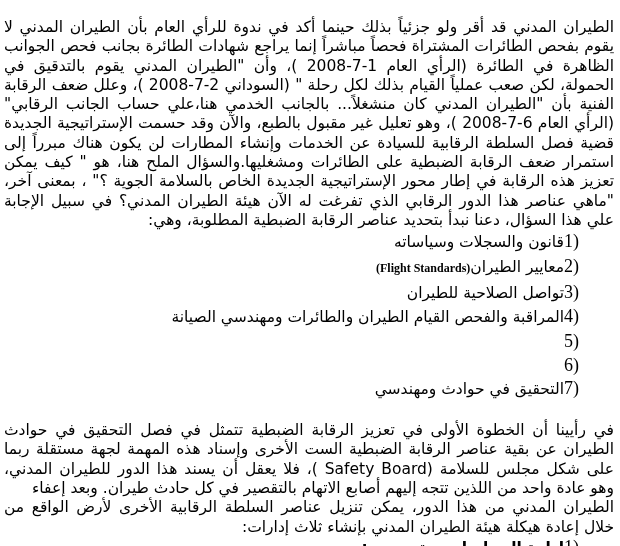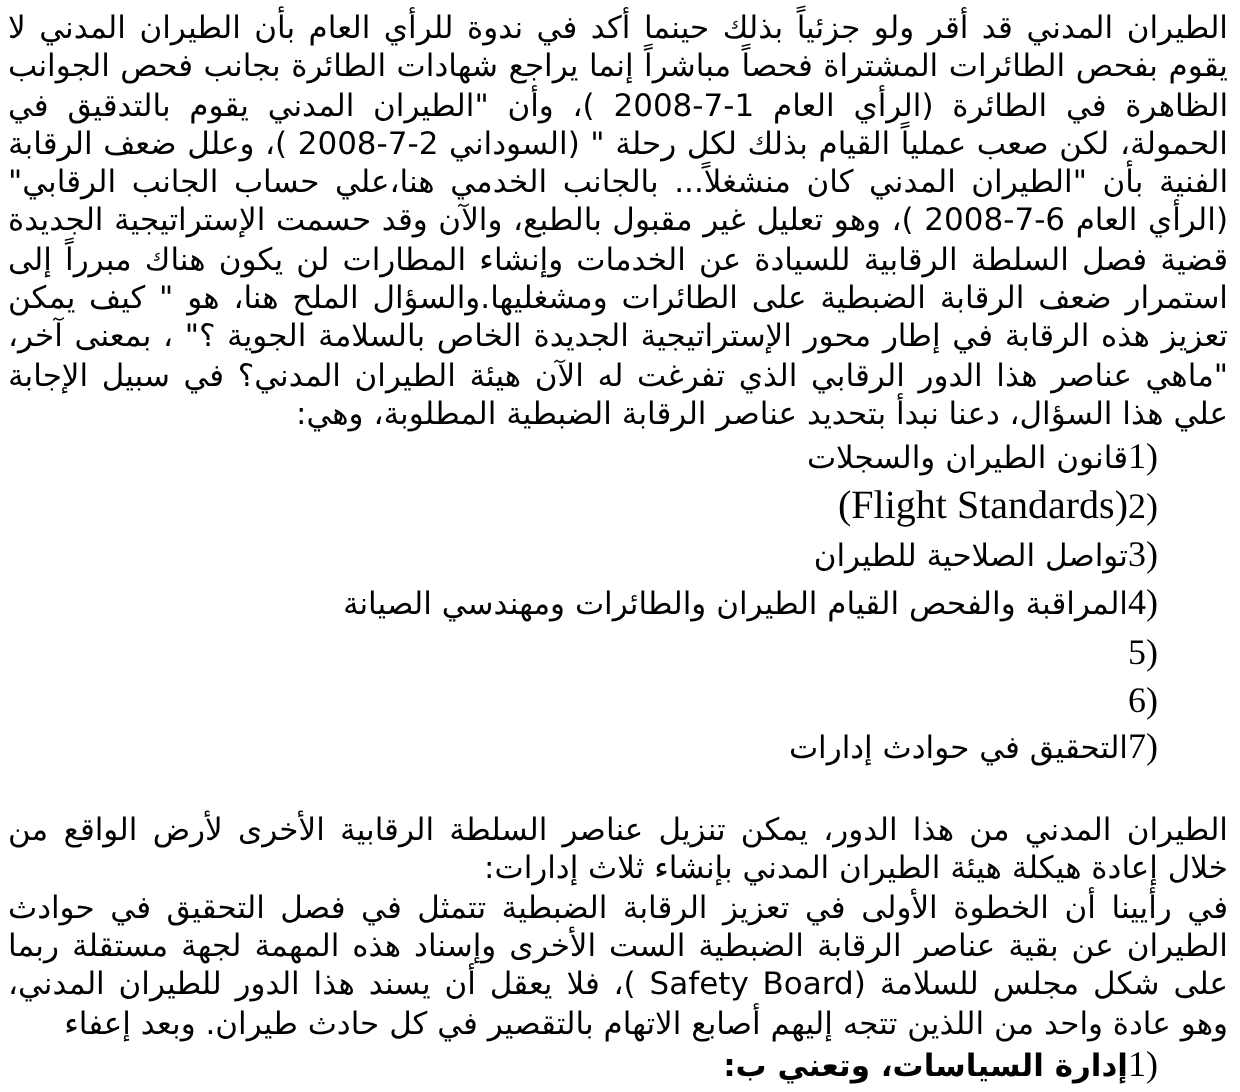--- a/index.html
+++ b/index.html
@@ -12,21 +12,21 @@
       direction: rtl;
       padding: 0 6px 0 4px;
       font-size: 15.5px;
       line-height: 19.3px;
     }
     .para {
       text-align: justify;
       text-align-last: right;
       margin: 0;
     }
-    .para.p1 { margin-top: 5px; }
+    .para.p1 { margin-top: 18px; }
     .spacer { height: 19px; }
     .list {
       list-style: none;
       margin: 0; padding: 0;
       padding-right: 24px;
     }
     .list li {
       display: flex;
       flex-direction: row;
       align-items: baseline;
@@ -34,65 +34,66 @@
       font-size: 15.5px;
     }
     .list .num {
       display: inline-block;
       width: 26px;
       font-family: "Liberation Serif", serif;
       font-size: 18px;
       direction: ltr;
       text-align: left;
     }
-    .latin { font-family: "Liberation Serif", serif; font-size: 20px; }
+    .latin { font-family: "Liberation Serif", serif; font-size: 12px; font-weight: bold; }
     .list2 { padding-right: 24px; margin: 0; list-style: none; }
     .list2 li { display: flex; align-items: baseline; line-height: 21px; }
     .list2 .num { width: 26px; font-family: "Liberation Serif", serif; font-size: 18px; direction: ltr; text-align: left; display: inline-block; }
     .bold { font-weight: bold; margin-left: 38px; }
   </style>
 </head>
 <body>
 
 <div class="page">
   <p class="para p1">الطيران المدني قد أقر ولو جزئياً بذلك حينما أكد في ندوة للرأي العام بأن الطيران المدني لا يقوم بفحص الطائرات المشتراة فحصاً مباشراً إنما يراجع شهادات الطائرة بجانب فحص الجوانب الظاهرة في الطائرة (الرأي العام 1-7-2008 )، وأن "الطيران المدني يقوم بالتدقيق في الحمولة، لكن صعب عملياً القيام بذلك لكل رحلة " (السوداني 2-7-2008 )، وعلل ضعف الرقابة الفنية بأن "الطيران المدني كان منشغلاً... بالجانب الخدمي هنا،علي حساب الجانب الرقابي" (الرأي العام 6-7-2008 )، وهو تعليل غير مقبول بالطبع، والآن وقد حسمت الإستراتيجية الجديدة قضية فصل السلطة الرقابية للسيادة عن الخدمات وإنشاء المطارات لن يكون هناك مبرراً إلى استمرار ضعف الرقابة الضبطية على الطائرات ومشغليها.والسؤال الملح هنا، هو " كيف يمكن تعزيز هذه الرقابة في إطار محور الإستراتيجية الجديدة الخاص بالسلامة الجوية ؟" ، بمعنى آخر، "ماهي عناصر هذا الدور الرقابي الذي تفرغت له الآن هيئة الطيران المدني؟ في سبيل الإجابة علي هذا السؤال، دعنا نبدأ بتحديد عناصر الرقابة الضبطية المطلوبة، وهي:</p>
 
   <ol class="list">
     <li>
       <span class="num">1)</span>
-      <span>قانون الطيران والسجلات</span>
+      <span>قانون والسجلات وسياساته</span>
     </li>
     <li>
       <span class="num">2)</span>
+      <span>معايير الطيران </span>
       <span class="latin">(Flight Standards)</span>
     </li>
     <li>
       <span class="num">3)</span>
       <span>تواصل الصلاحية للطيران </span>
     </li>
     <li>
       <span class="num">4)</span>
       <span>المراقبة والفحص القيام الطيران والطائرات ومهندسي الصيانة</span>
     </li>
     <li>
       <span class="num">5)</span>
     </li>
     <li>
       <span class="num">6)</span>
     </li>
     <li>
       <span class="num">7)</span>
-      <span>التحقيق في حوادث إدارات</span>
+      <span>التحقيق في حوادث ومهندسي</span>
     </li>
   </ol>
 
   <div class="spacer"></div>
 
+  <p class="para indent-first" style="text-indent: 0;">في رأيينا أن الخطوة الأولى في تعزيز الرقابة الضبطية تتمثل في فصل التحقيق في حوادث الطيران عن بقية عناصر الرقابة الضبطية الست الأخرى وإسناد هذه المهمة لجهة مستقلة ربما على شكل مجلس للسلامة (Safety Board )، فلا يعقل أن يسند هذا الدور للطيران المدني، وهو عادة واحد من اللذين تتجه إليهم أصابع الاتهام بالتقصير في كل حادث طيران. وبعد إعفاء</p>
   <p class="para">الطيران المدني من هذا الدور، يمكن تنزيل عناصر السلطة الرقابية الأخرى لأرض الواقع من خلال إعادة هيكلة هيئة الطيران المدني بإنشاء ثلاث إدارات:</p>
-  <p class="para indent-first" style="text-indent: 0;">في رأيينا أن الخطوة الأولى في تعزيز الرقابة الضبطية تتمثل في فصل التحقيق في حوادث الطيران عن بقية عناصر الرقابة الضبطية الست الأخرى وإسناد هذه المهمة لجهة مستقلة ربما على شكل مجلس للسلامة (Safety Board )، فلا يعقل أن يسند هذا الدور للطيران المدني، وهو عادة واحد من اللذين تتجه إليهم أصابع الاتهام بالتقصير في كل حادث طيران. وبعد إعفاء</p>
 
   <ol class="list2">
     <li>
       <span class="num">1)</span>
       <span class="bold">إدارة السياسات، وتعني ب:</span>
     </li>
   </ol>
 </div>
 
 </body></html>

